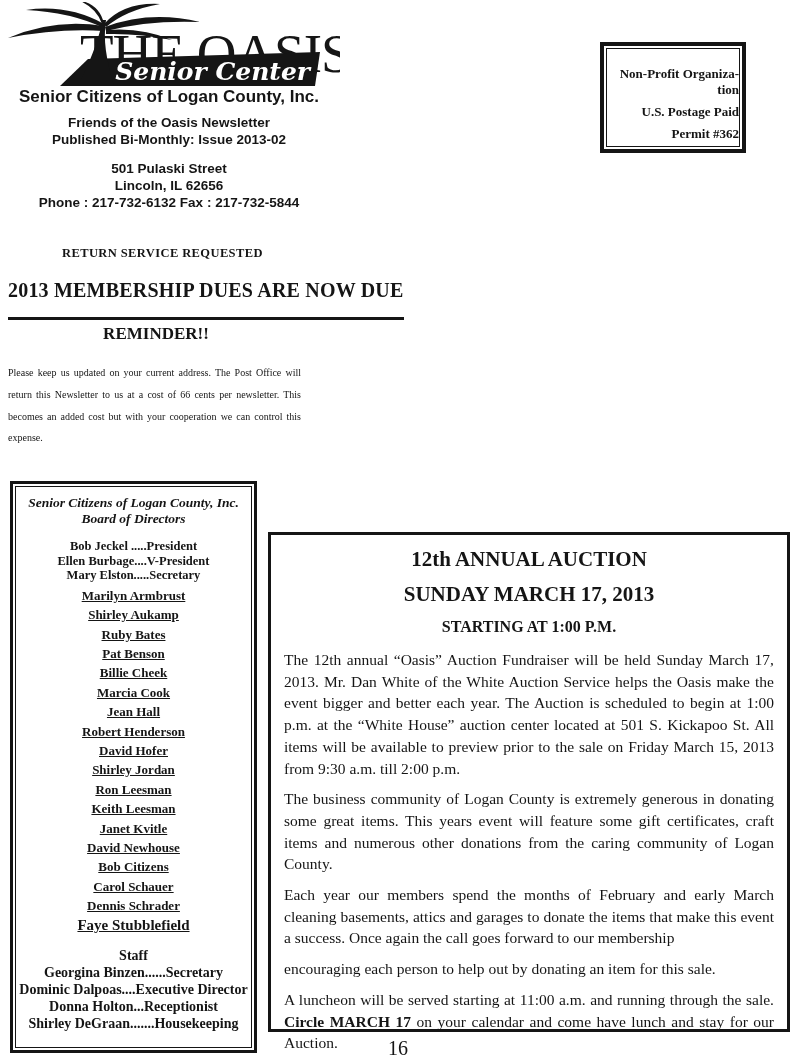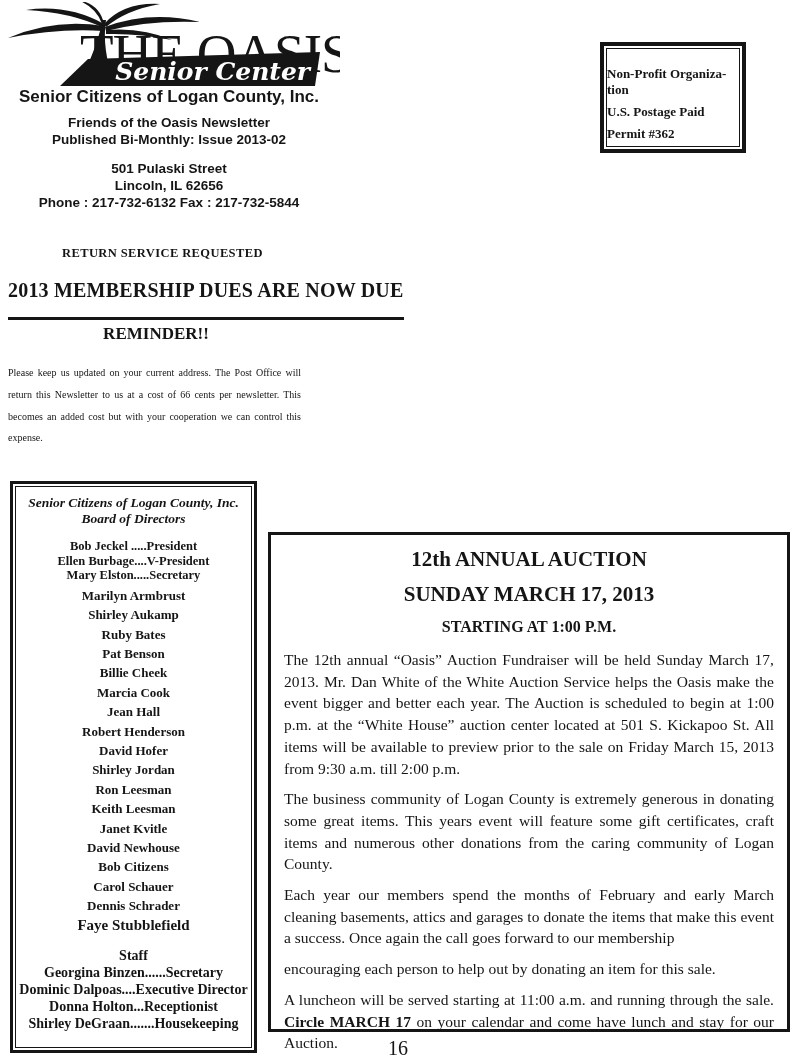--- a/index.html
+++ b/index.html
@@ -24,21 +24,21 @@
   }
   .masthead .gap { height:12px; }
 
   
   .postage-box {
     position:absolute; left:600px; top:42px; width:146px; height:111px;
     border:4px solid #151515;
   }
   .postage-inner {
     position:absolute; inset:2px; border:1px solid #151515;
-    text-align:left; font-weight:bold; font-size:13px; padding-top:16px;
+    text-align:right; font-weight:bold; font-size:13px; padding-top:16px;
   }
   .postage-inner div { margin:1px 0; line-height:15px; }
   .postage-inner div:nth-of-type(3) { margin-top:7px; }
   .postage-inner div:nth-of-type(4) { margin-top:7px; }
 
   
   .return-service {
     position:absolute; left:62px; top:246px;
     font-weight:bold; font-size:12.5px; letter-spacing:0.4px;
   }
@@ -61,21 +61,21 @@
   .board-box {
     position:absolute; left:10px; top:481px; width:247px; height:572px;
     border:3px solid #151515;
   }
   .board-inner {
     position:absolute; inset:2px; border:1px solid #151515;
     text-align:center; font-weight:bold; overflow:hidden;
   }
   .board-title { font-style:italic; font-size:13.5px; line-height:15.5px; margin-top:8px; }
   .board-officers { margin-top:13px; font-size:12.5px; line-height:14.5px; }
-  .board-members { margin-top:6px; font-size:13px; line-height:13px; }
+  .board-members { margin-top:6px; font-size:13px; line-height:13px;text-decoration:underline; }
   .board-members div { margin-top:6.4px; }
   .board-members div:last-of-type { font-size:15px; margin-top:7px; }
   .board-staff-title { margin-top:15px; font-size:14px; line-height:17px; }
   .board-staff { font-size:14px; line-height:17px; }
 
   
   .auction-box {
     position:absolute; left:268px; top:532px; width:522px; height:500px;
     border:3px solid #151515;
   }

